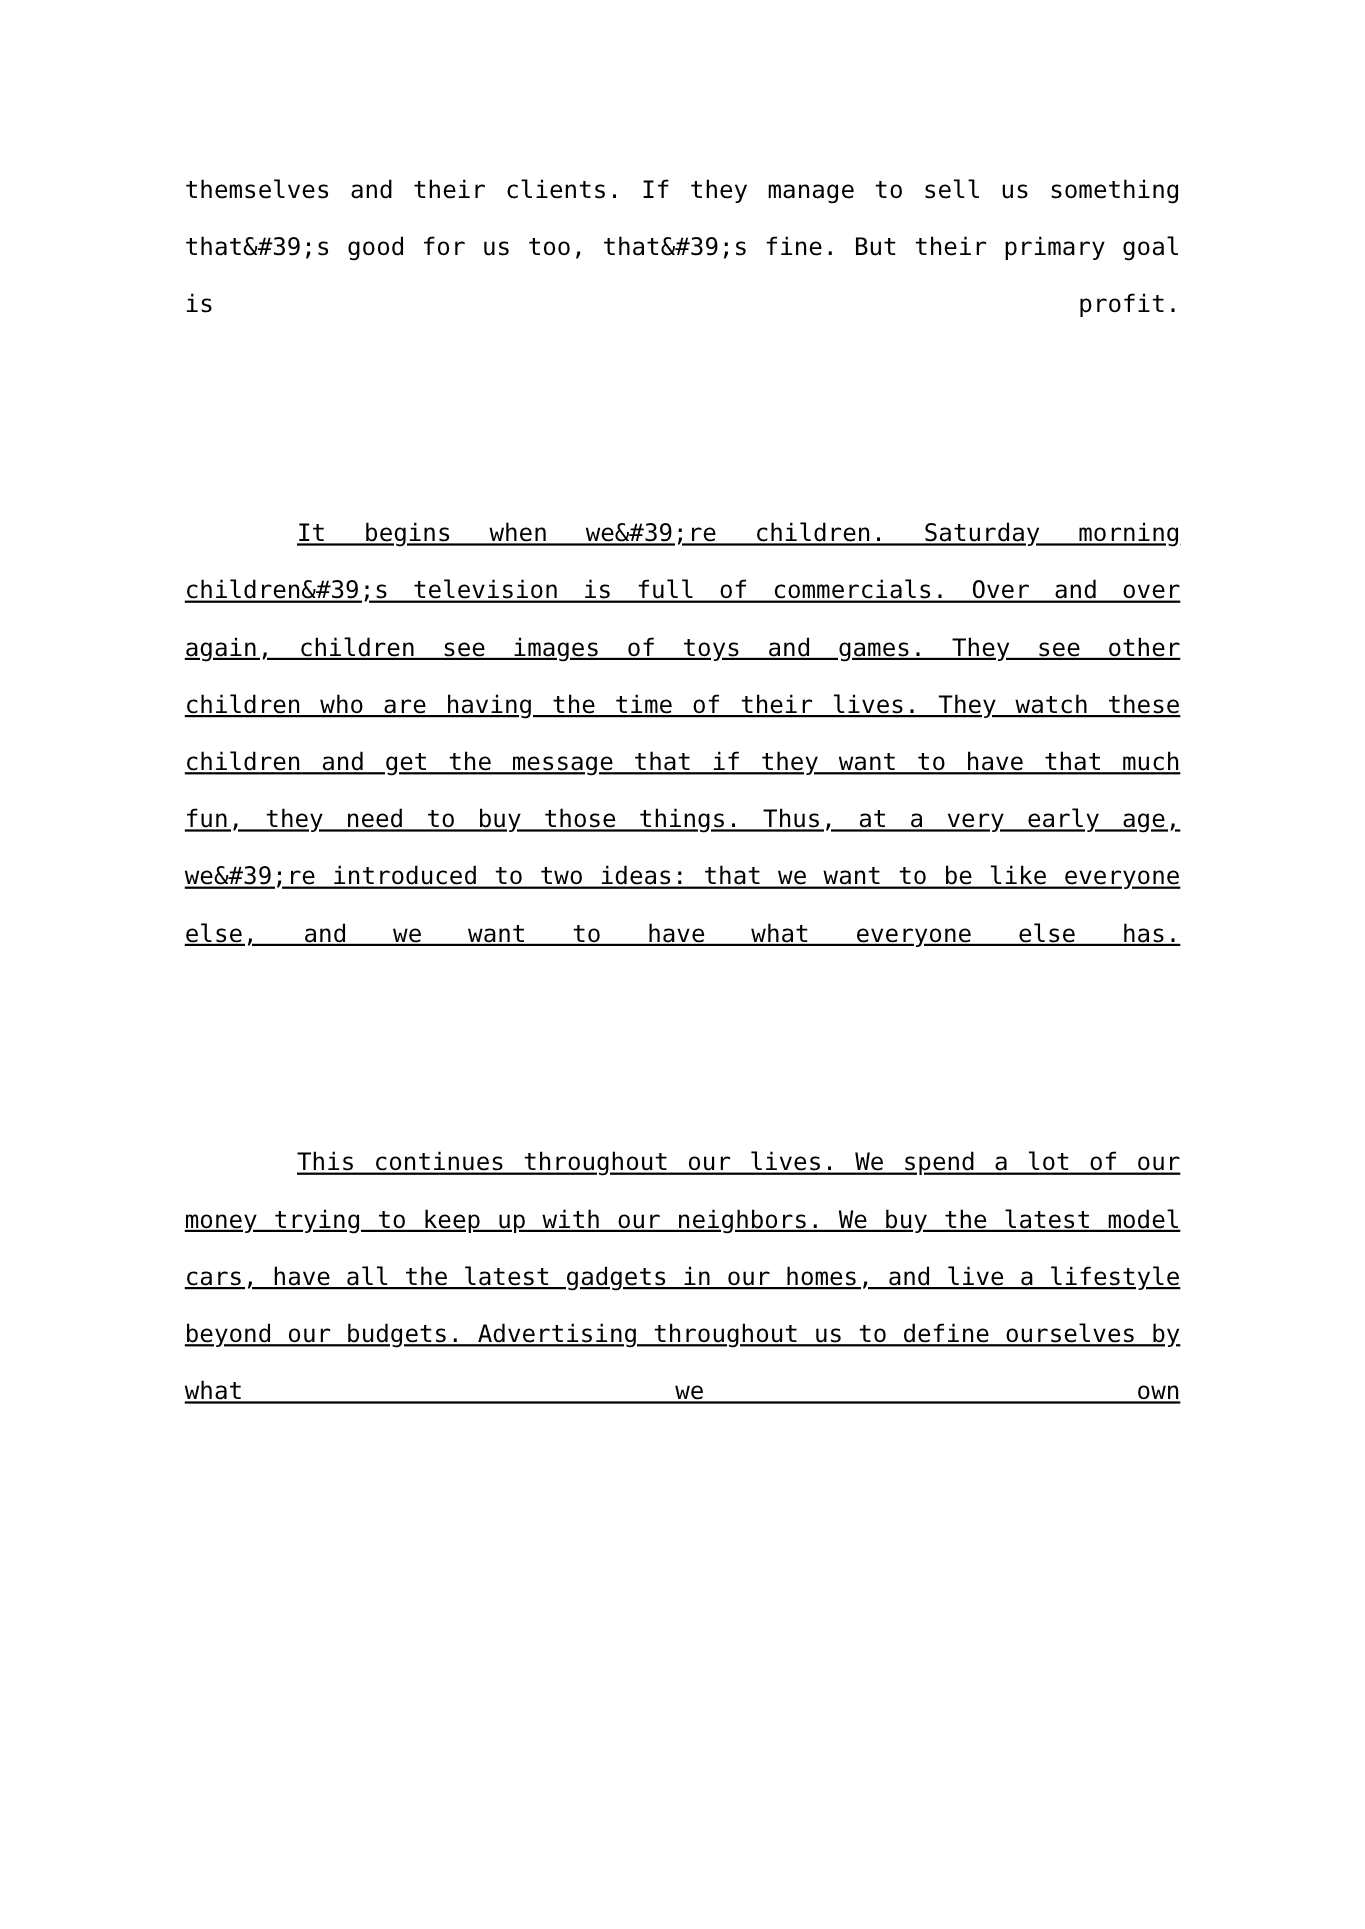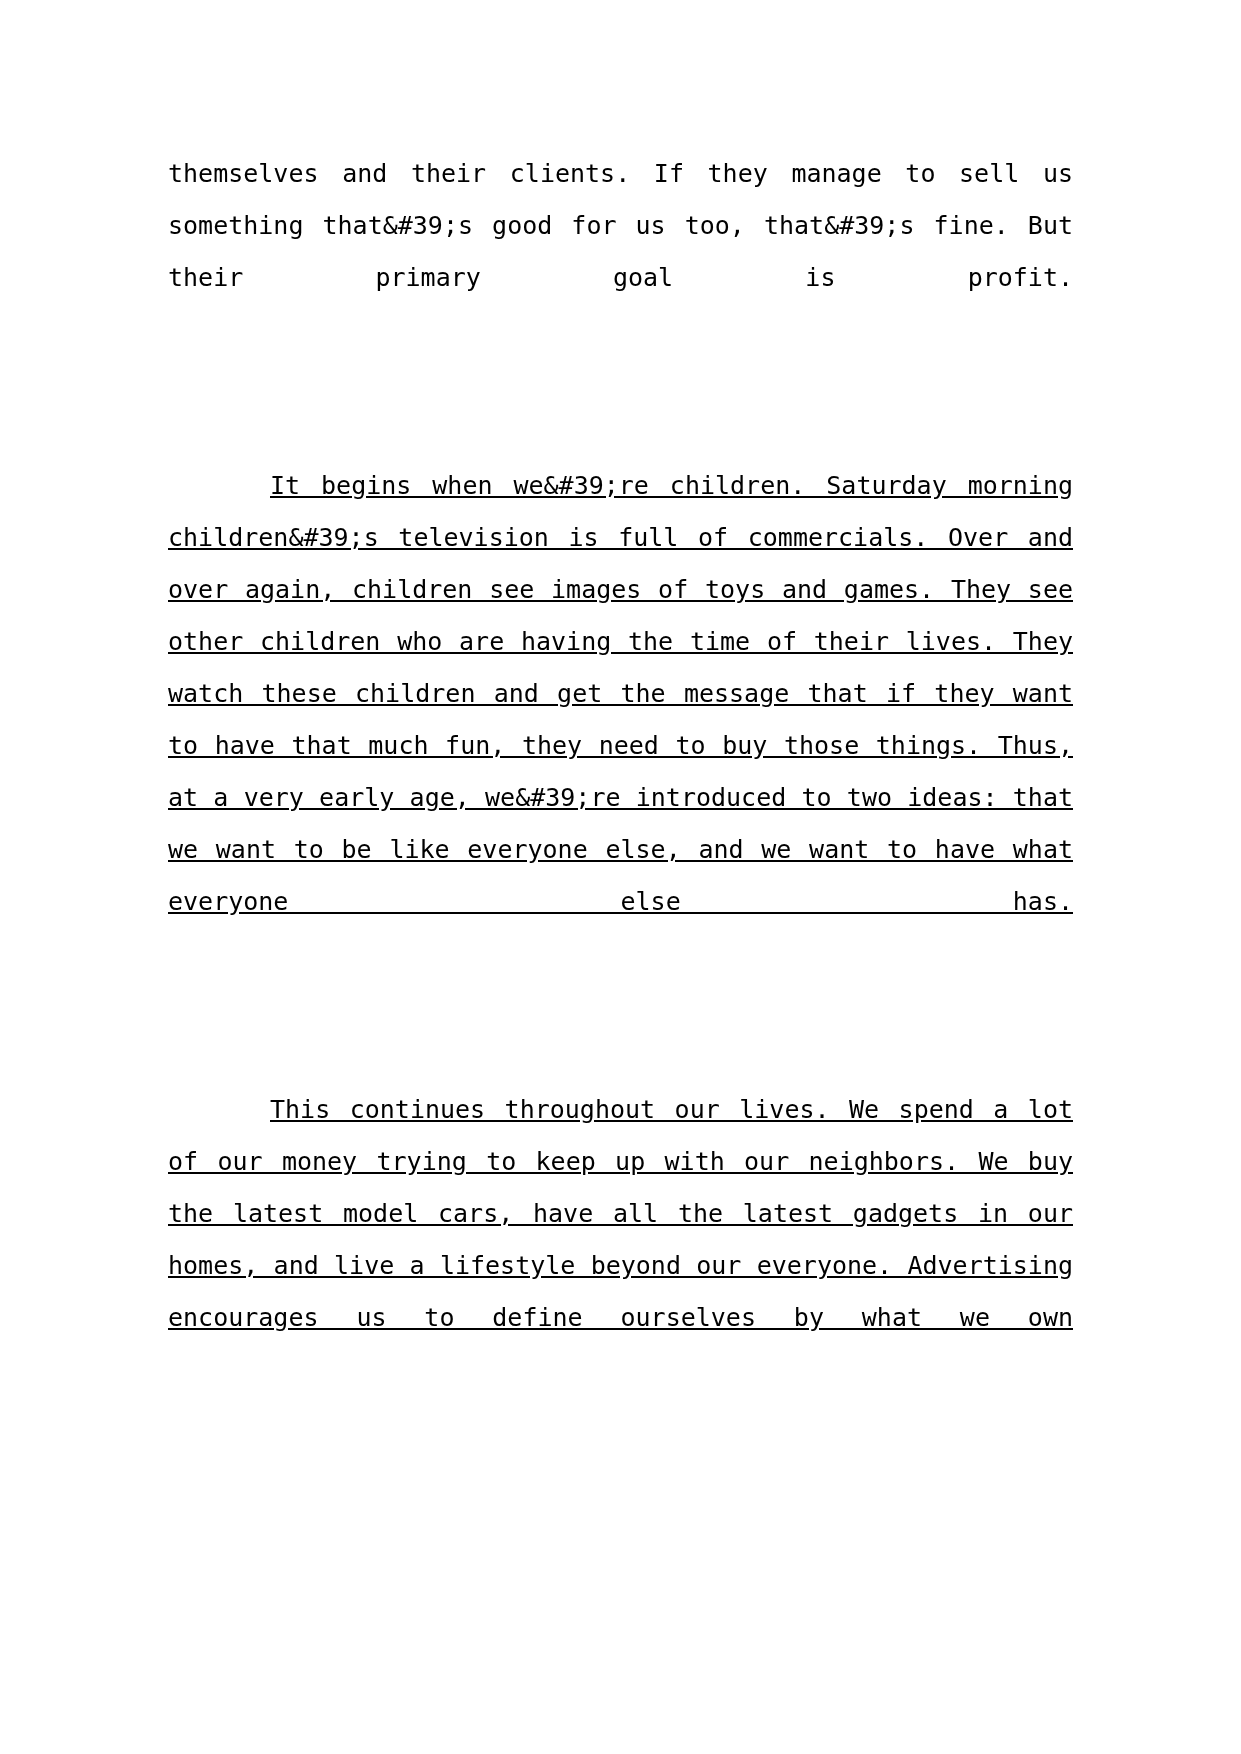--- a/index.html
+++ b/index.html
@@ -15,21 +15,21 @@
     box-sizing: border-box;
     padding: 148px 168px 0 168px;
     font-family: "DejaVu Sans Mono", "Liberation Mono", monospace;
     color: #000000;
   }
   .doc-body {
     width: 905px;
   }
   p.para {
     margin: 0;
-    font-size: 25px;
+    font-size: 22px;
     line-height: 52px;
     text-align: justify;
     text-justify: inter-word;
     letter-spacing: 0px;
     word-spacing: 0px;
     -webkit-hyphens: none;
     hyphens: none;
   }
   p.para.indent {
     text-indent: 102px;
@@ -55,16 +55,16 @@
   <div class="doc-body">
 
     <p class="para">themselves and their clients. If they manage to sell us something that&amp;#39;s good for us too, that&amp;#39;s fine. But their primary goal is profit.</p>
 
     <div class="gap-md"></div>
 
     <p class="para indent">It begins when we&amp;#39;re children. Saturday morning children&amp;#39;s television is full of commercials. Over and over again, children see images of toys and games. They see other children who are having the time of their lives. They watch these children and get the message that if they want to have that much fun, they need to buy those things. Thus, at a very early age, we&amp;#39;re introduced to two ideas: that we want to be like everyone else, and we want to have what everyone else has.</p>
 
     <div class="gap-lg"></div>
 
-    <p class="para indent">This continues throughout our lives. We spend a lot of our money trying to keep up with our neighbors. We buy the latest model cars, have all the latest gadgets in our homes, and live a lifestyle beyond our everyone. Advertising encourages us to define ourselves by what we own</p>
+    <p class="para indent">This continues throughout our lives. We spend a lot of our money trying to keep up with our neighbors. We buy the latest model cars, have all the latest gadgets in our homes, and live a lifestyle beyond our budgets. Advertising throughout us to define ourselves by what we own</p>
 
   </div>
 </div>
 
 </body></html>

